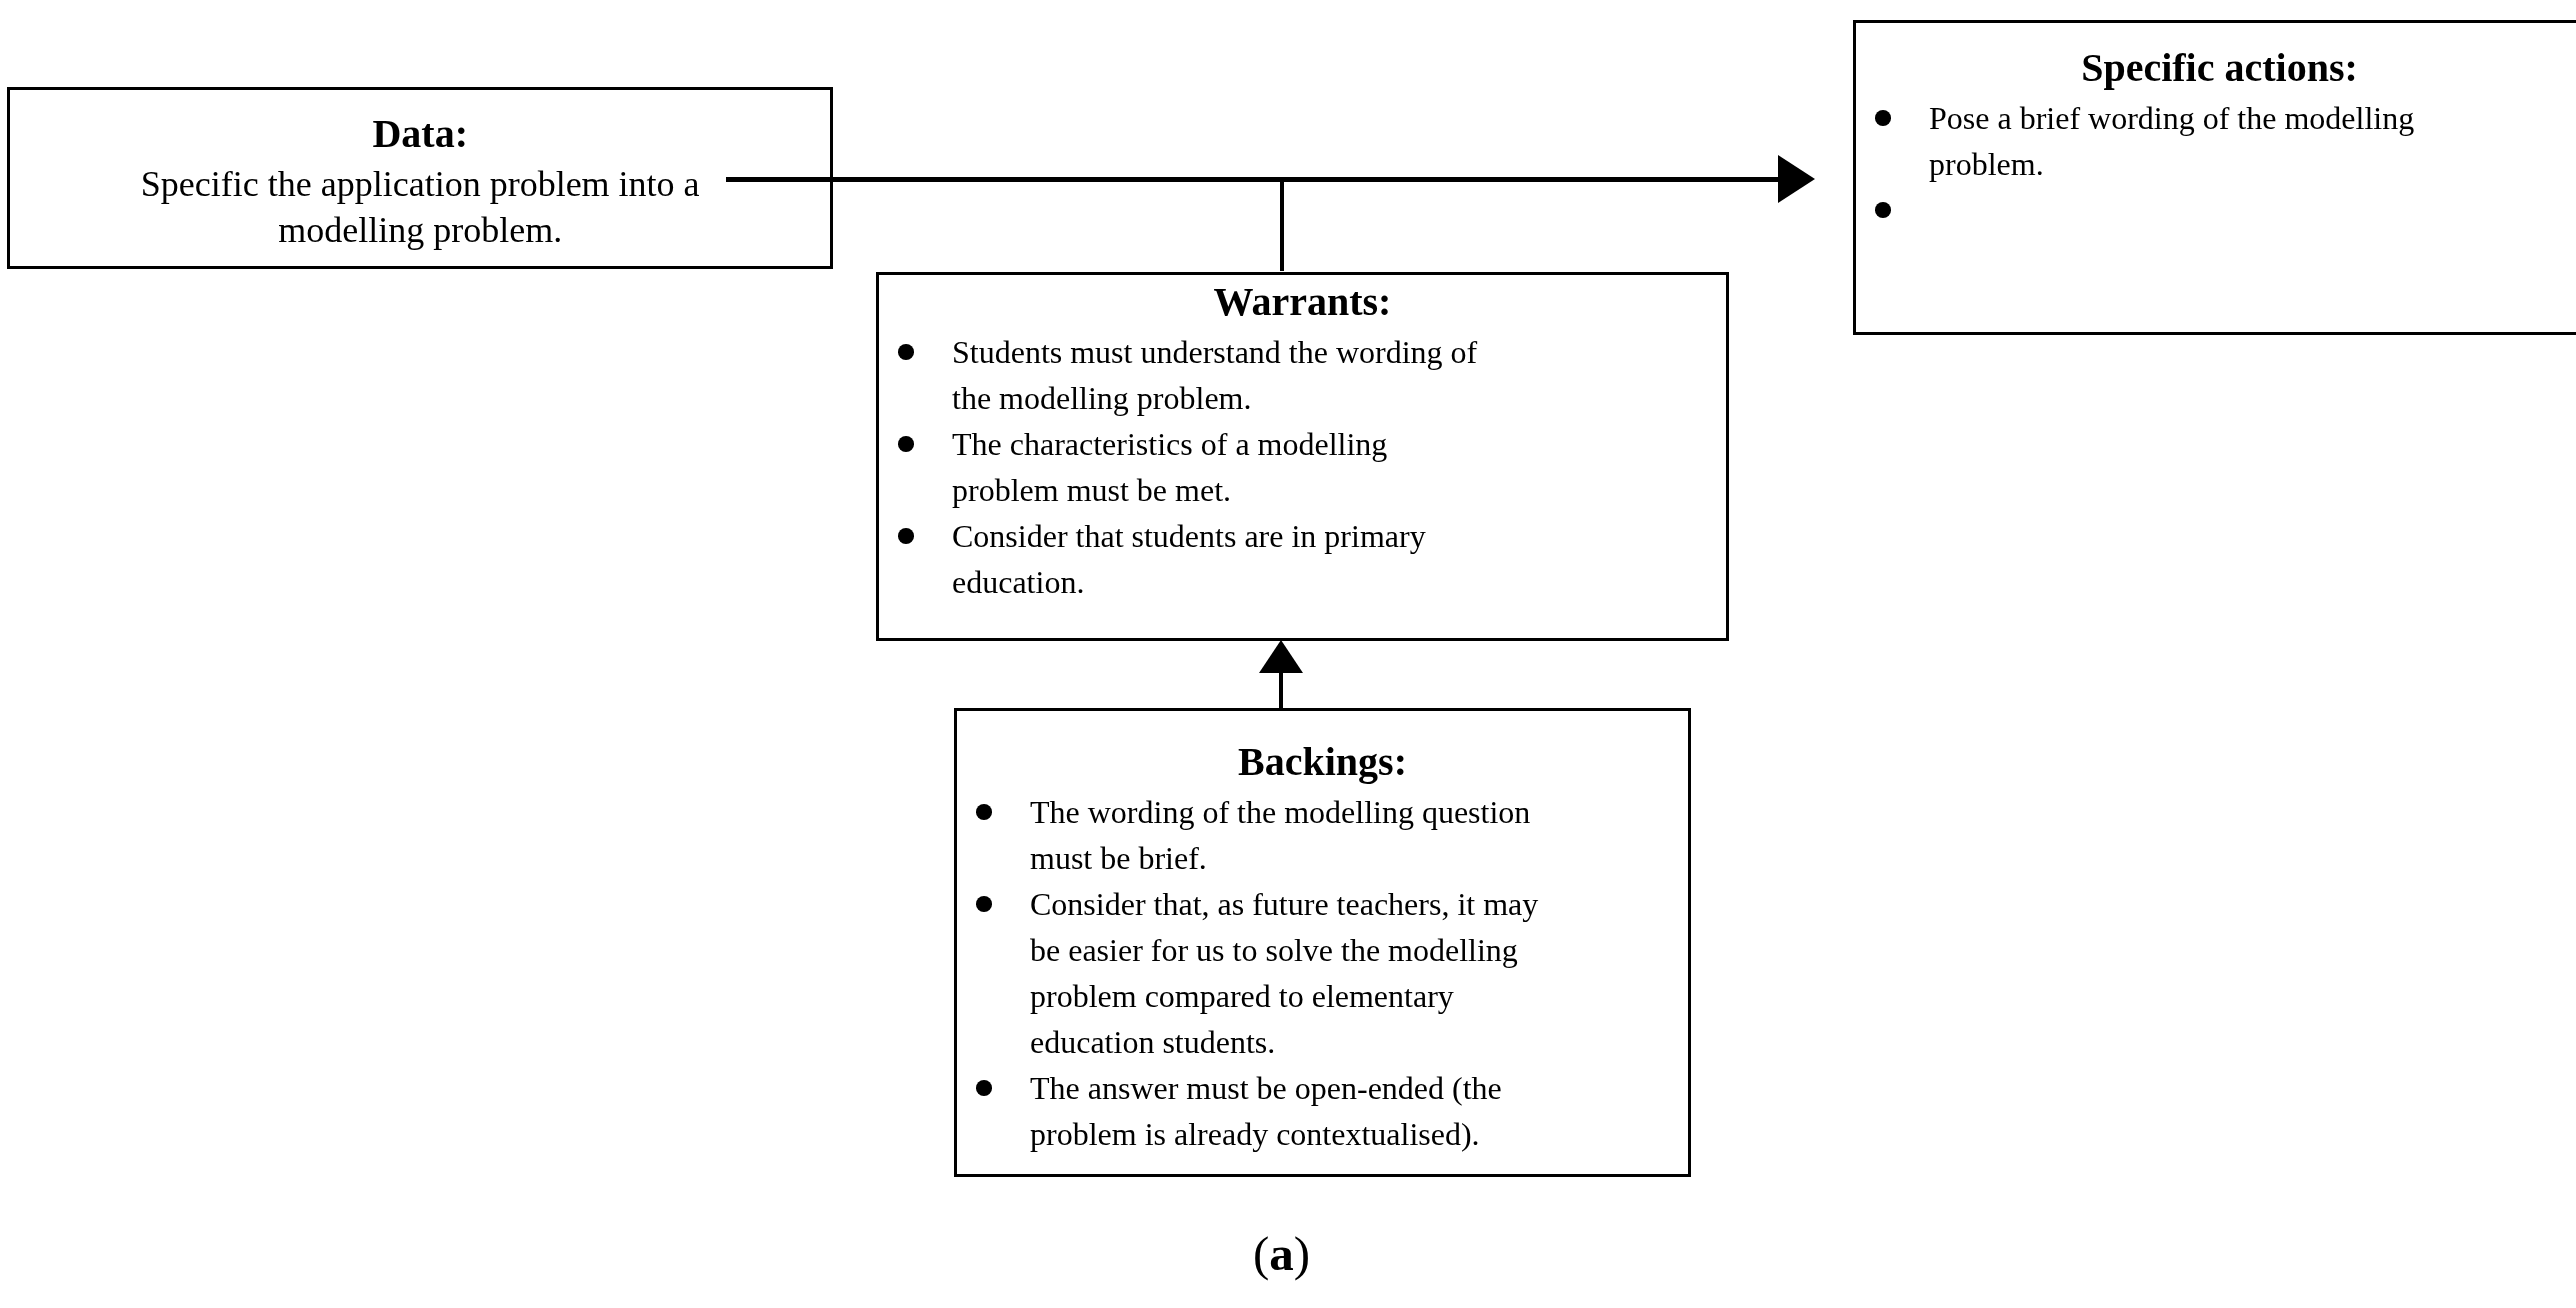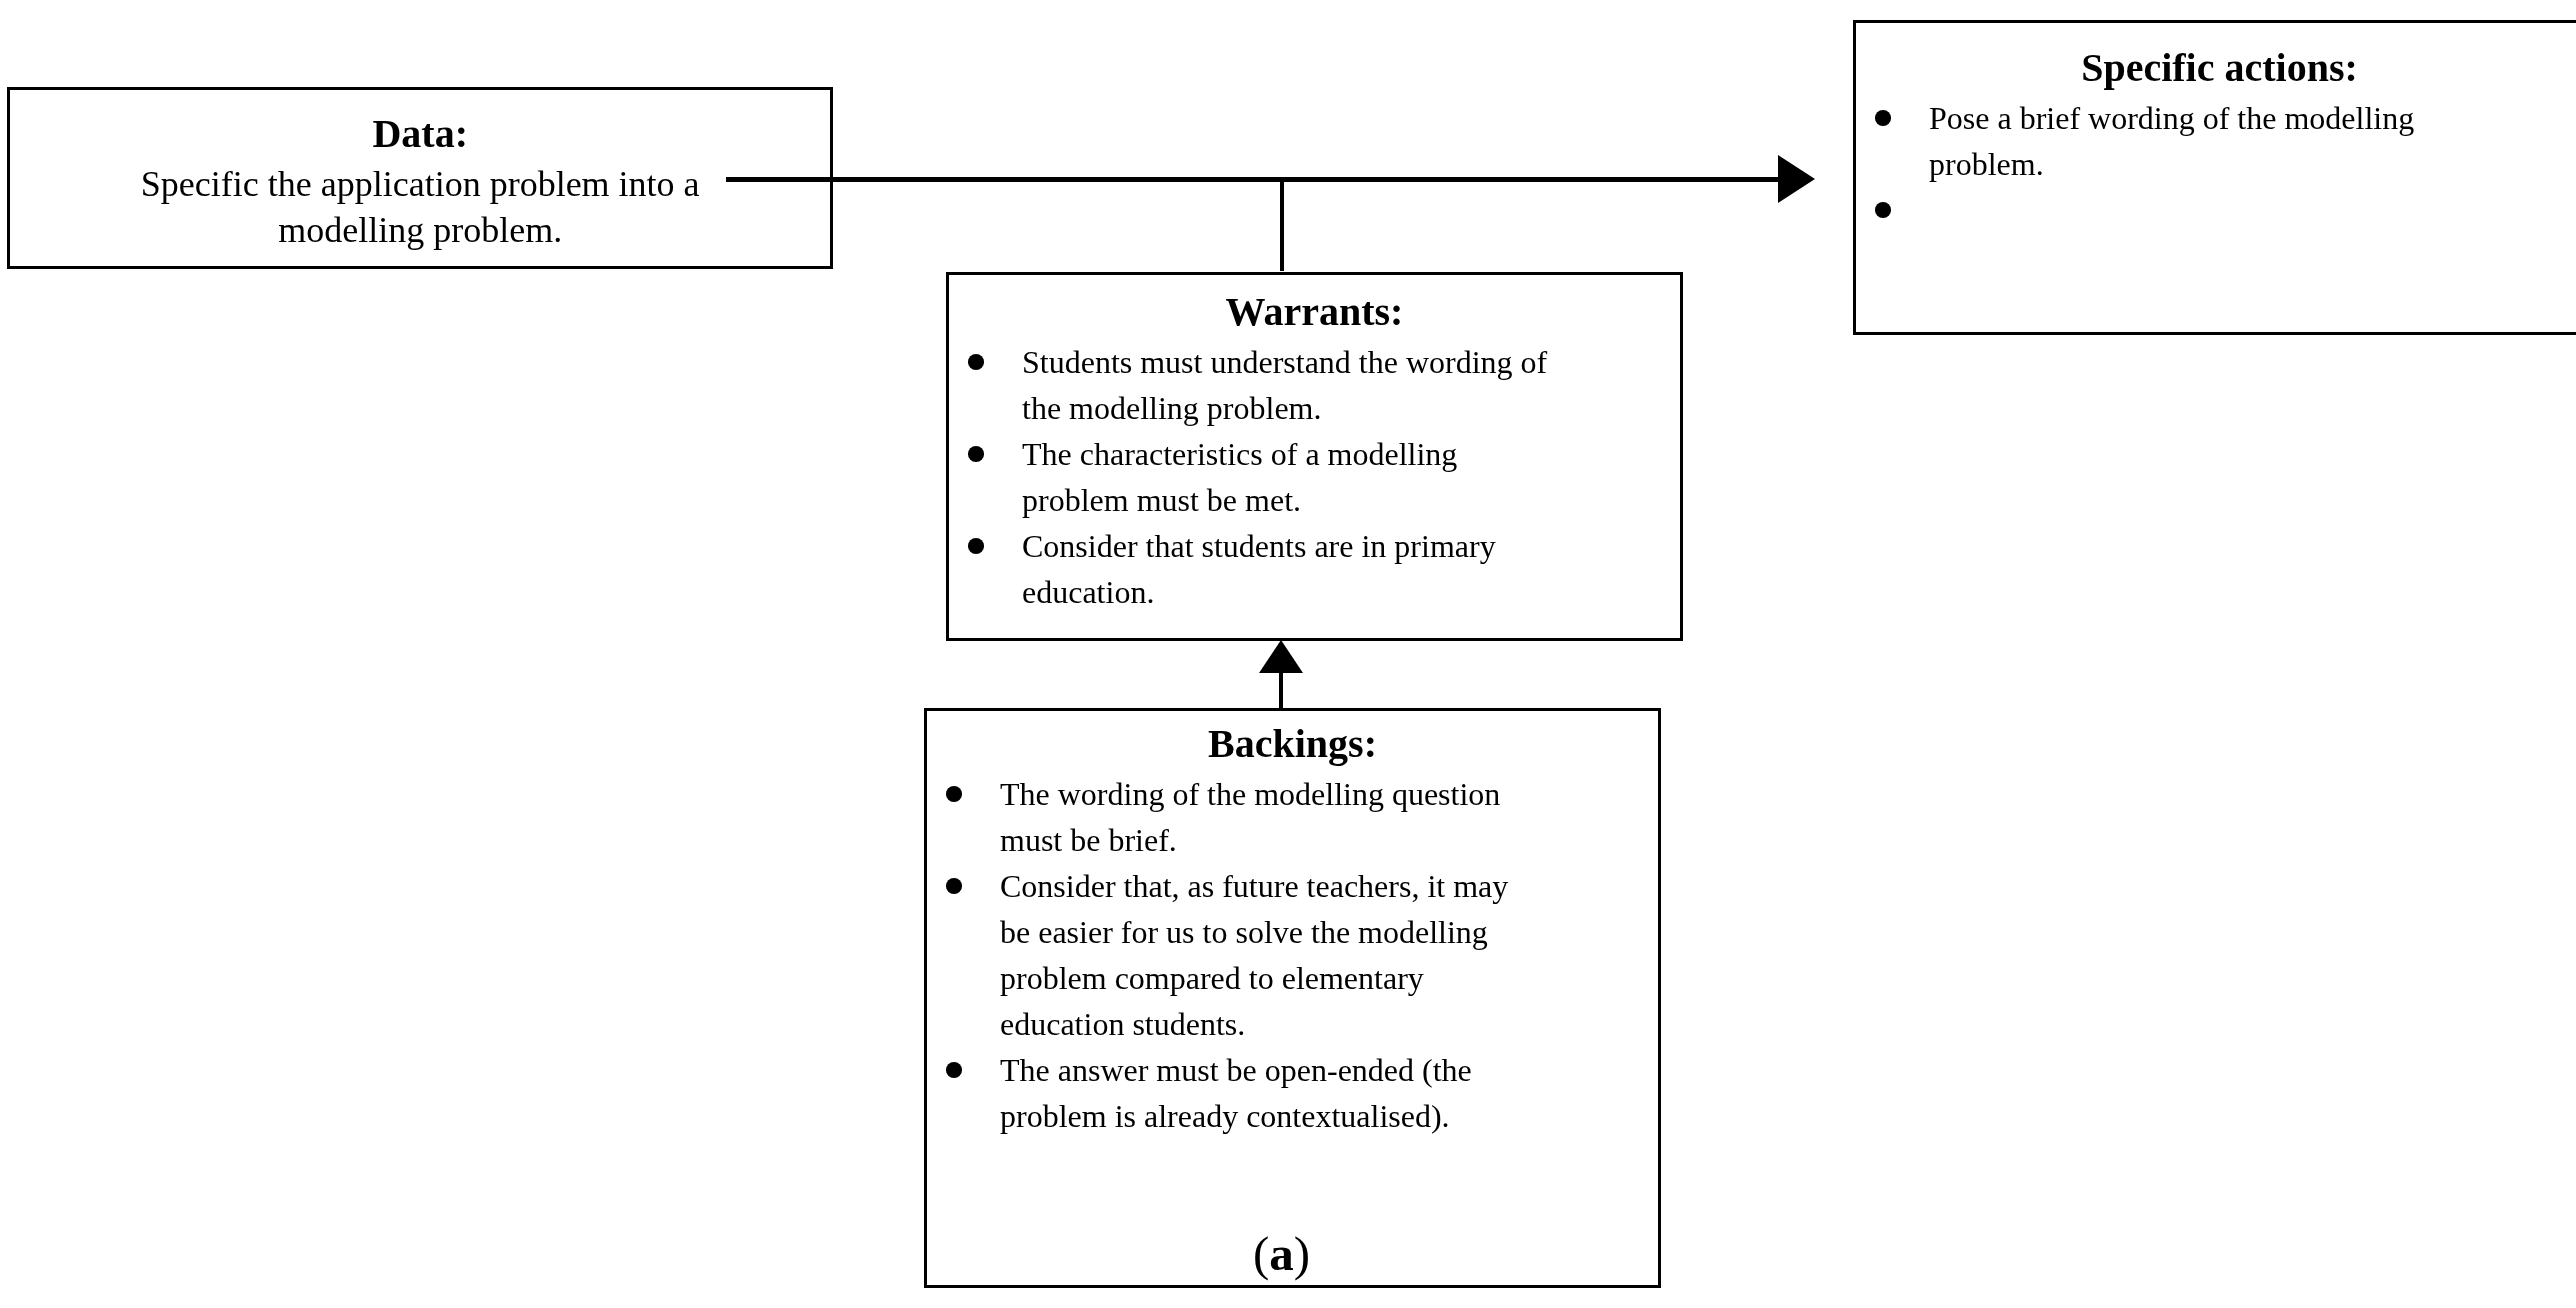--- a/index.html
+++ b/index.html
@@ -40,22 +40,22 @@
     margin: 15px 38px 0 19.3px;
   }
   .li-text {
     font-size: 32px;
     line-height: 46px;
     white-space: pre-line;
     flex: 1;
   }
   #data-box            { left: 7.2px;   top: 87px; width: 826px; height: 182px; padding-top: 17px; }
   #specific-actions-box{ left: 1814px; top: 20px;  width: 733px; height: 315px; padding-top: 18px; margin-left: 39px; }
-  #warrants-box        { left: 946px; top: 272px; width: 737px; height: 369px; padding-top: 10px; }
-  #backings-box        { left: 924px; top: 708px; width: 737px; height: 580px; padding-top: 6px; }
+  #warrants-box        { left: 876px; top: 272px; width: 853px; height: 369px; padding-top: 0; }
+  #backings-box        { left: 954px; top: 708px; width: 737px; height: 469px; padding-top: 24px; }
 
   .line { position: absolute; background: #000000; }
   #h-arrow-line        { left: 726px; top: 177px; width: 1054px; height: 5px; }
   #warrants-drop-line  { left: 1280px; top: 182px; width: 3.6px;  height: 89px; }
   #backings-arrow-line { left: 1279px; top: 667px; width: 4.3px;  height: 42px; }
   .arrowhead-right {
     position: absolute; left: 1778px; top: 155px; width: 0; height: 0;
     border-left: 37px solid #000000;
     border-top: 24px solid transparent;
     border-bottom: 24px solid transparent;

